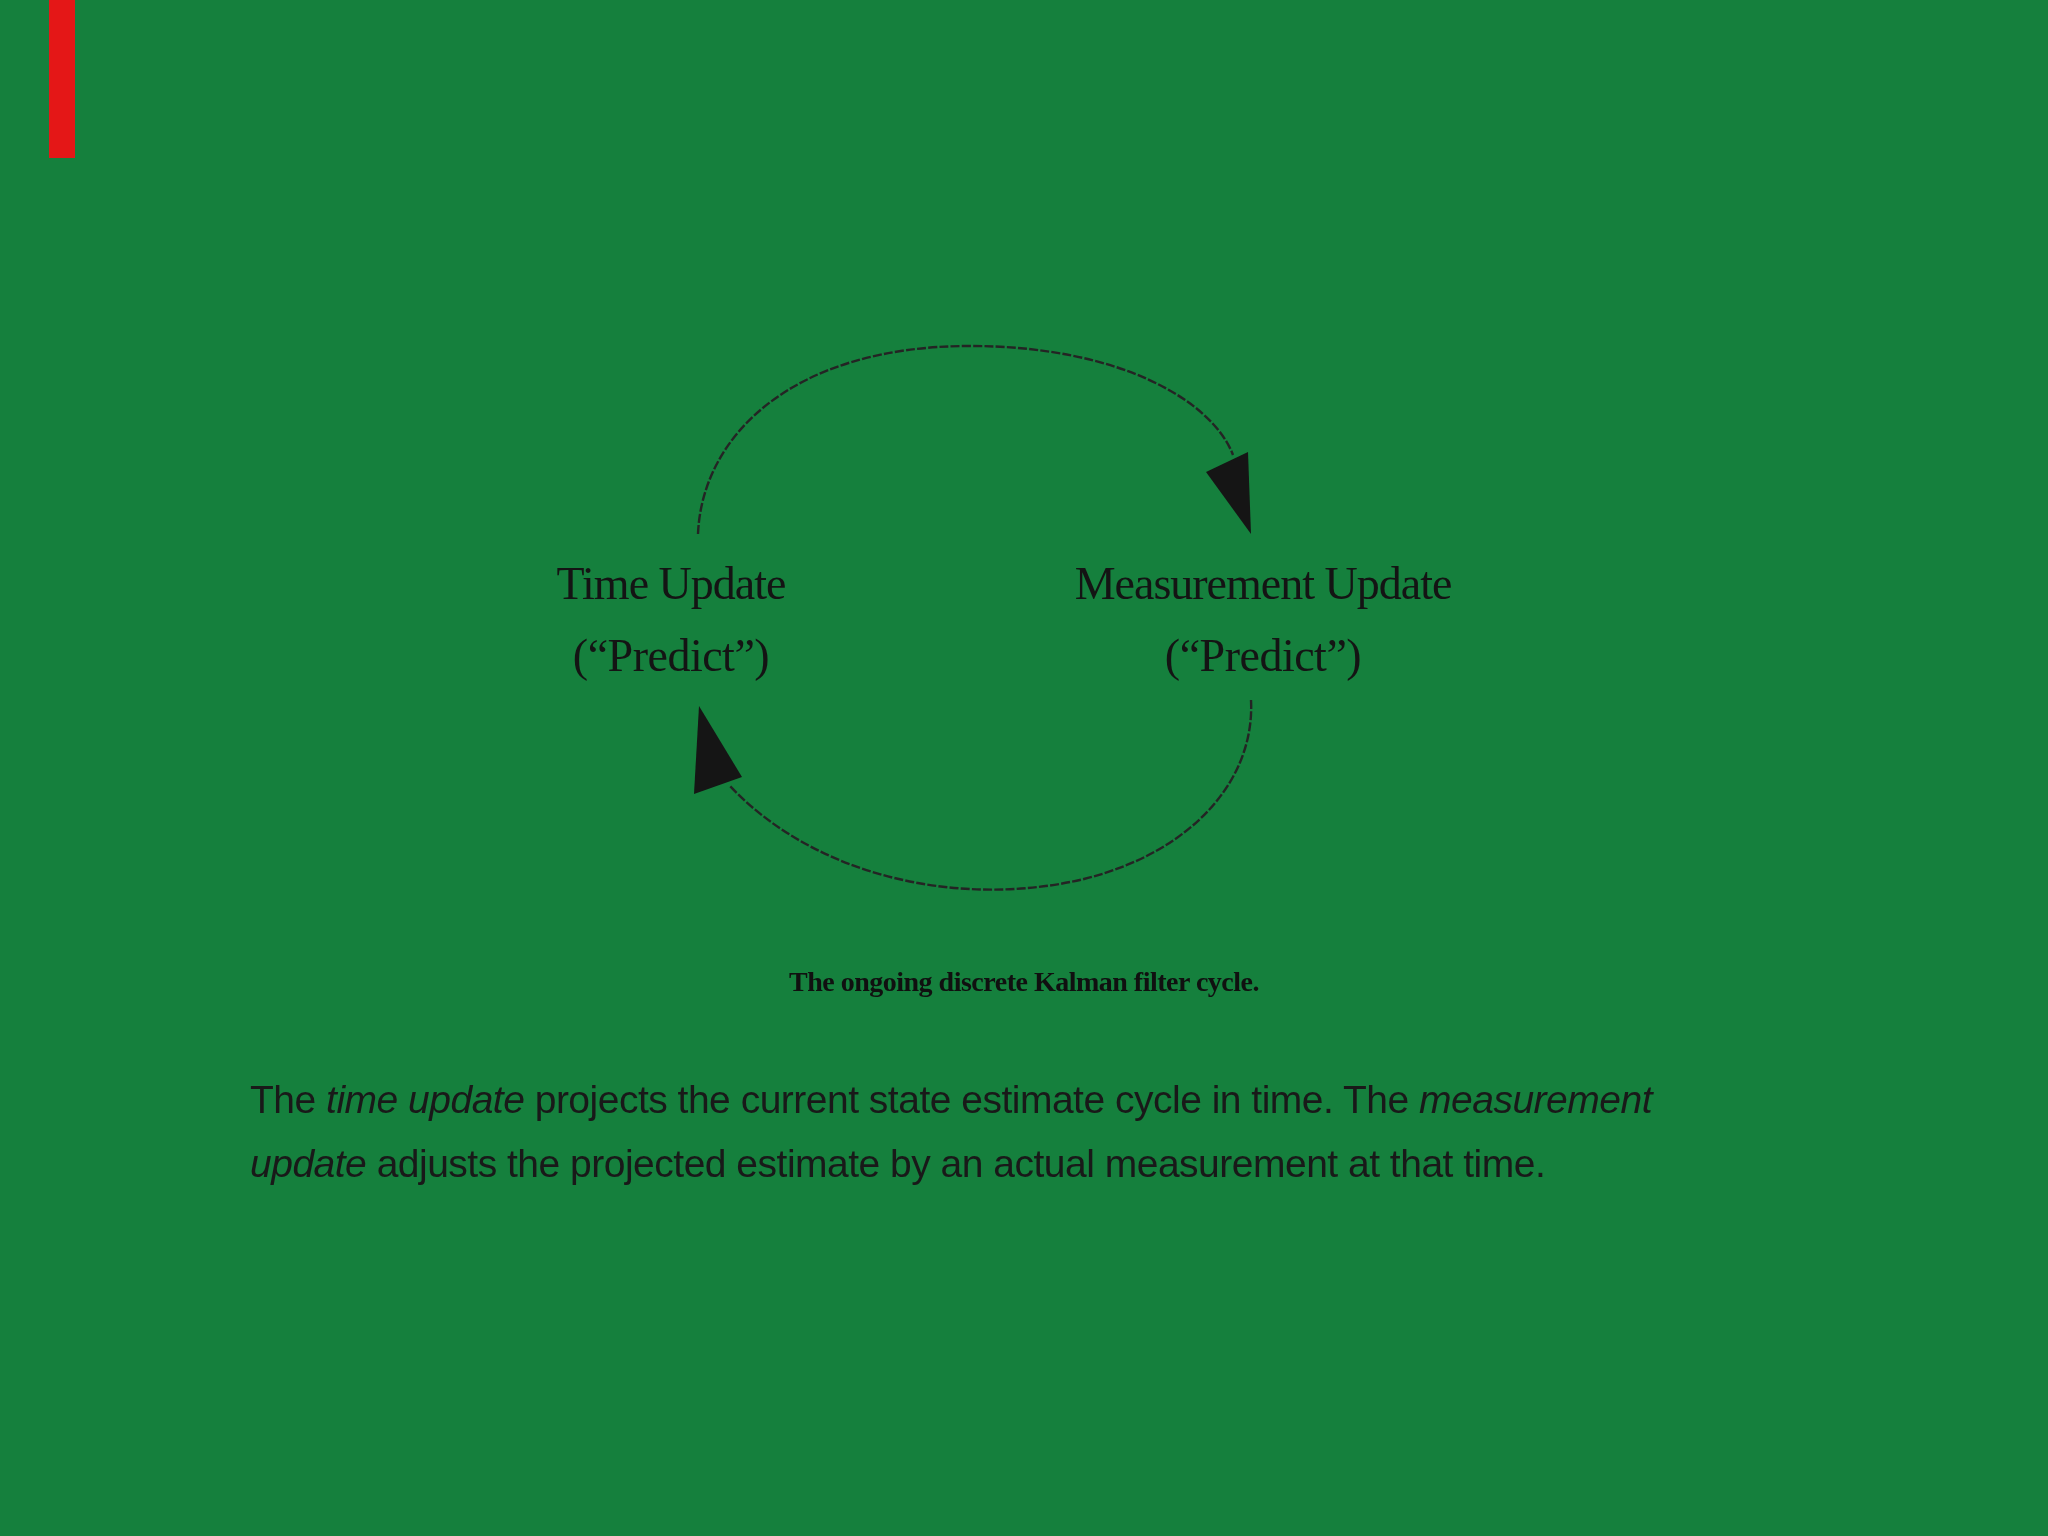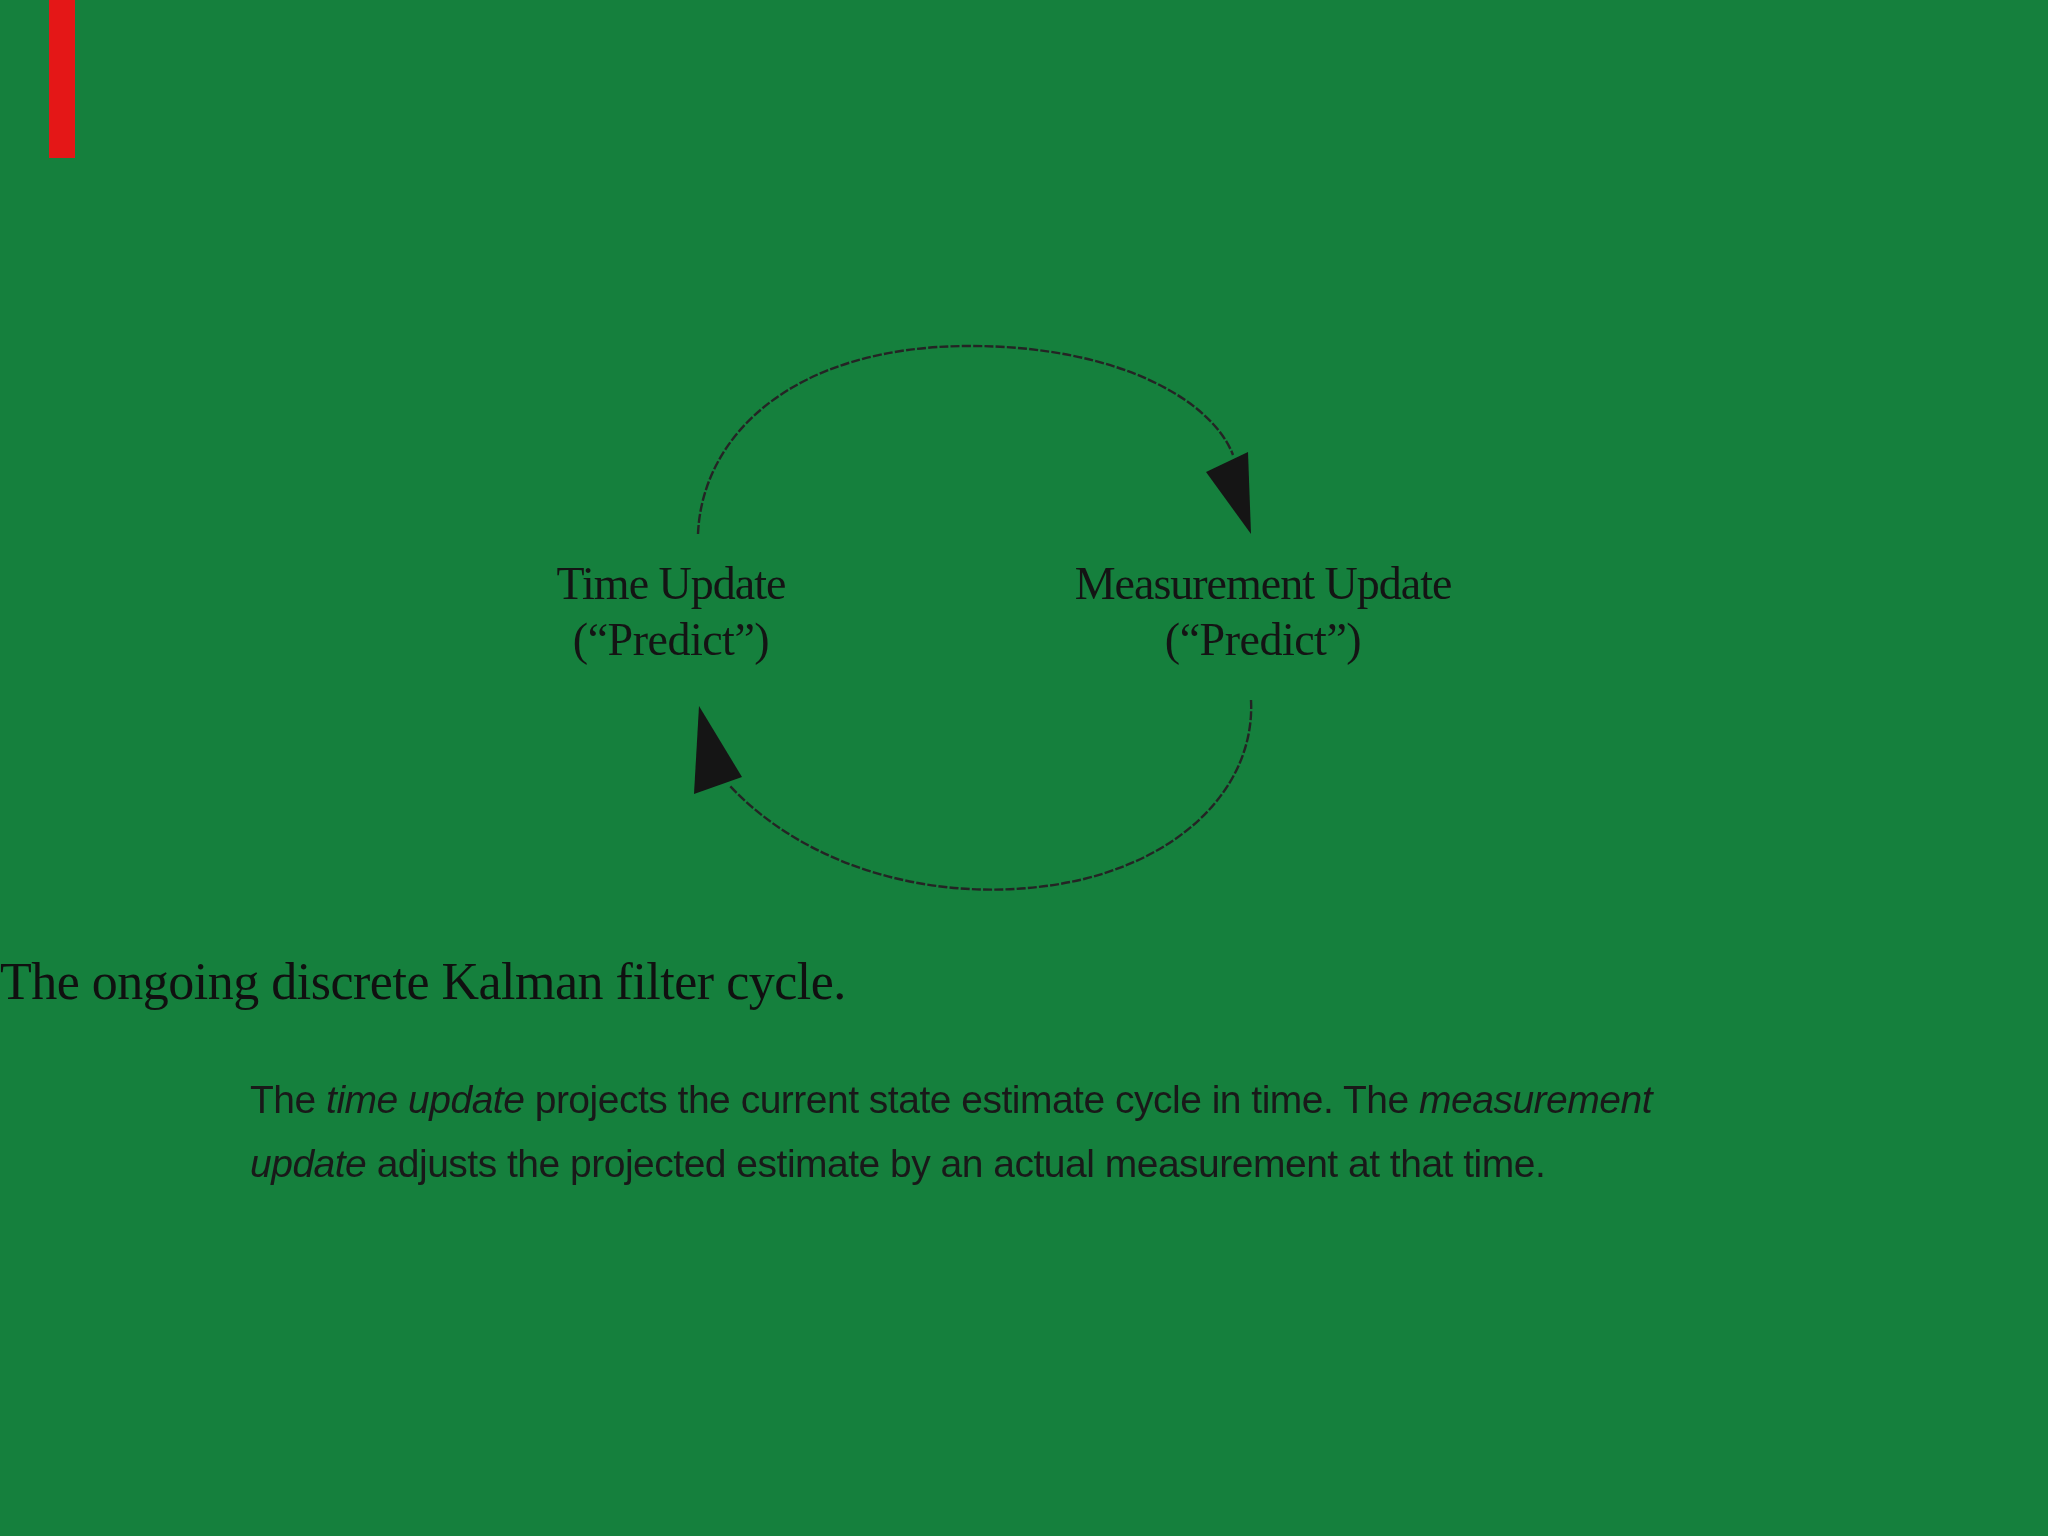--- a/index.html
+++ b/index.html
@@ -31,26 +31,27 @@
   .arrowhead{fill:#151515;}
   .node-label{
     position:absolute;
     text-align:center;
     font-size:46px;
     line-height:56px;
     letter-spacing:-1px;
     color:#141414;
     white-space:nowrap;
   }
-  .node-label .sub{letter-spacing:-0.5px;}
+  .node-label .sub{letter-spacing:-0.5px;margin-top:16px;}
   .caption{
     position:absolute;
     left:0;top:956px;width:2048px;
-    font-weight:normal;
-    font-size:52px;
+    text-align:center;
+    font-weight:bold;
+    font-size:28px;
     line-height:52px;
     letter-spacing:-0.5px;
     color:#101010;
     white-space:nowrap;
   }
   .paragraph{
     position:absolute;
     left:250px;top:1068px;
     font-family:"Liberation Sans","DejaVu Sans",sans-serif;
     font-size:39px;

